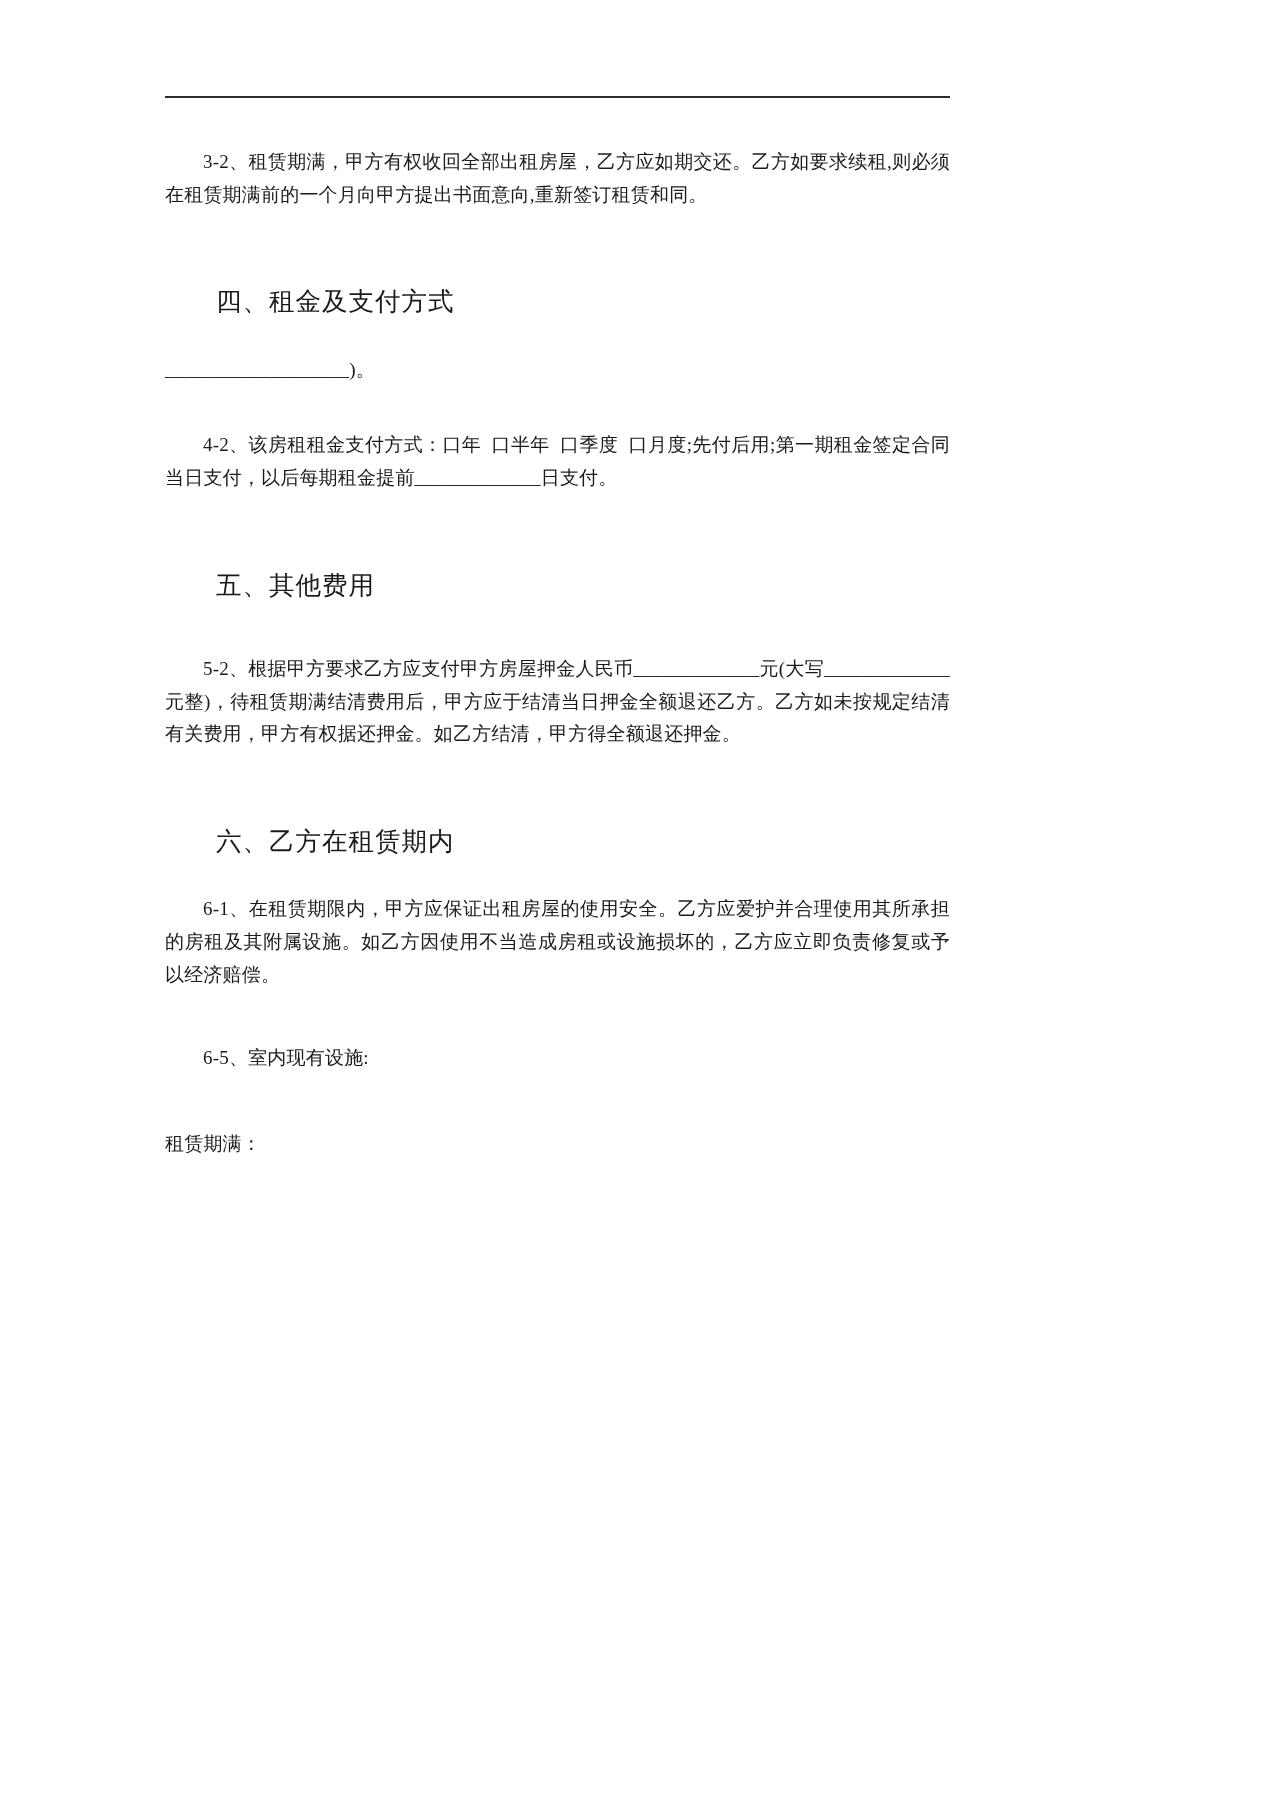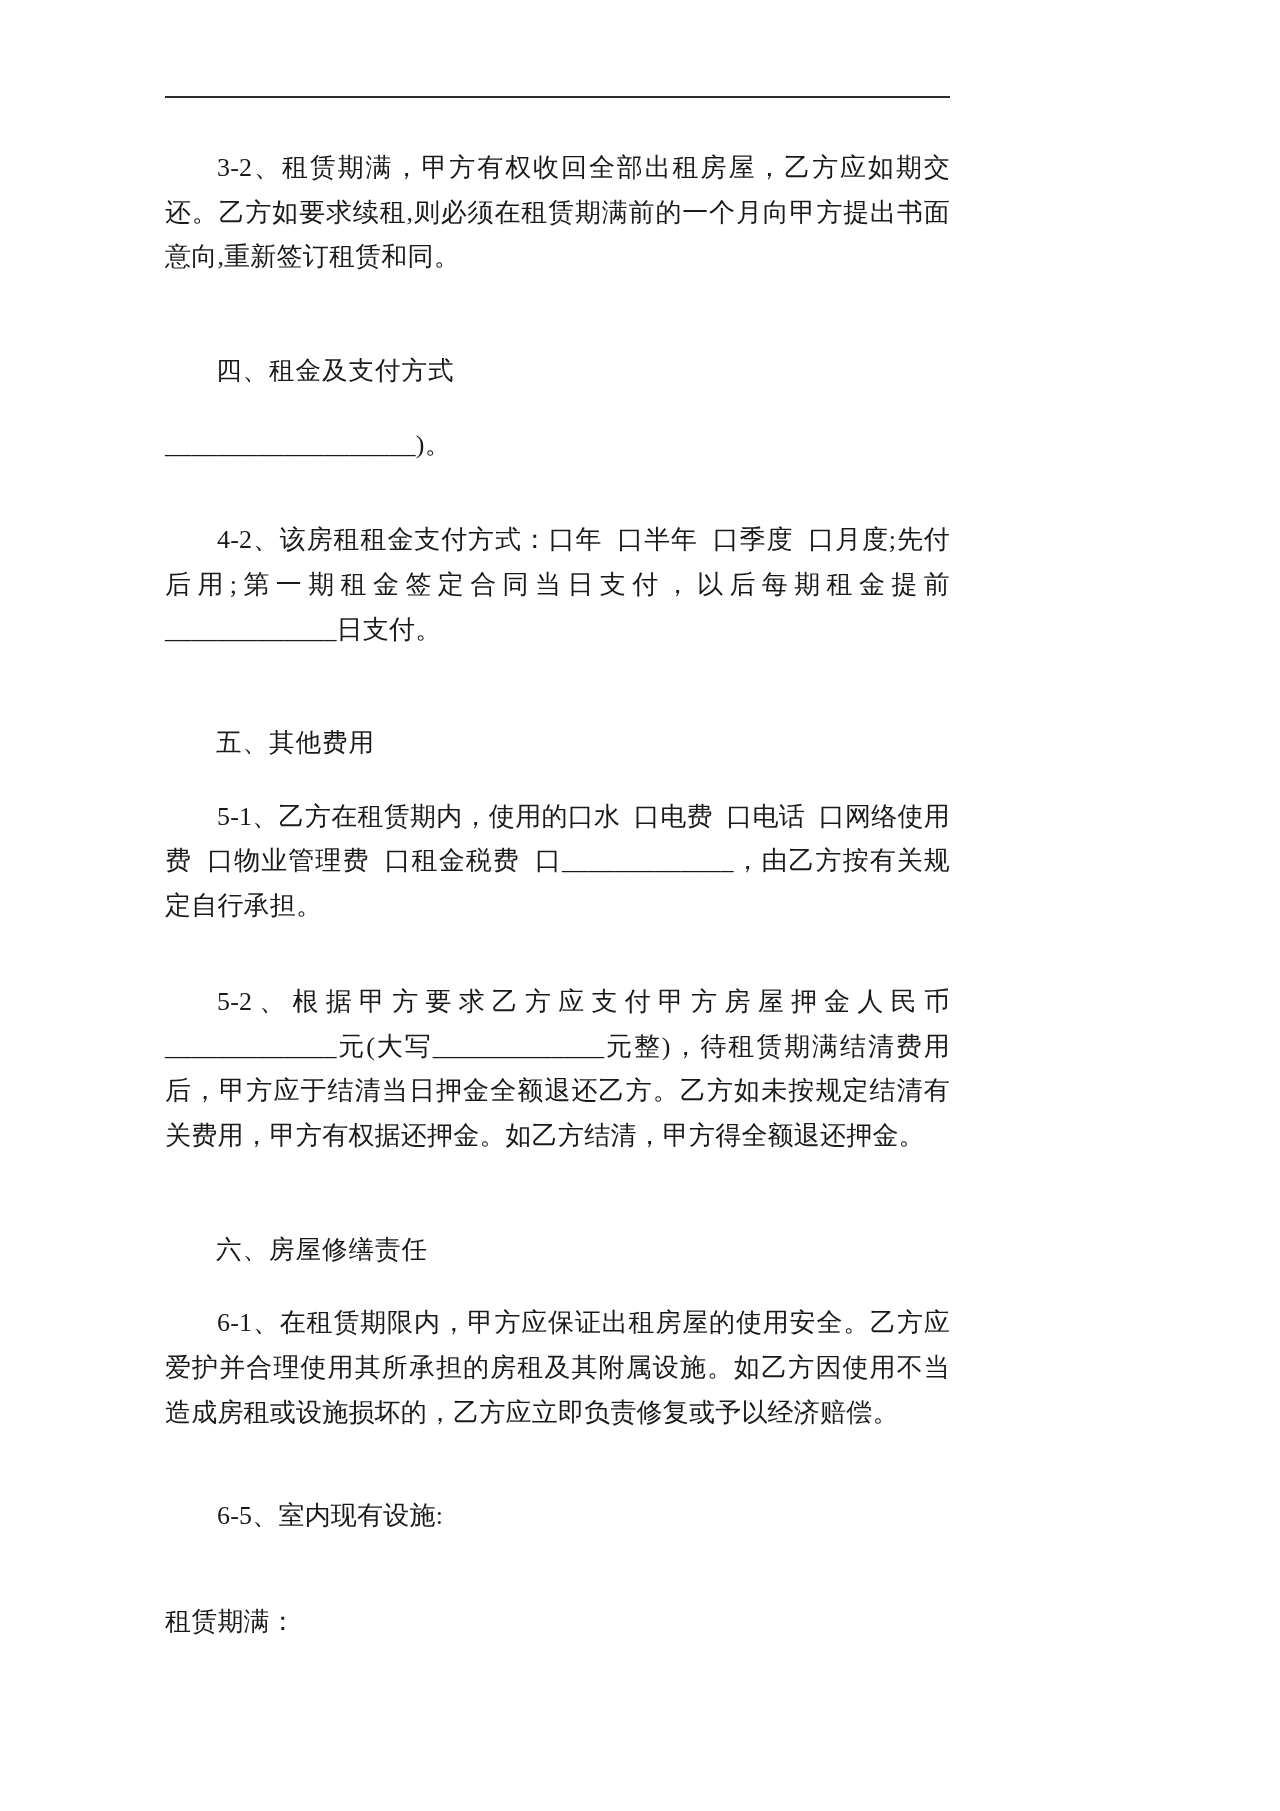--- a/index.html
+++ b/index.html
@@ -25,25 +25,25 @@
     top: 96px;
     width: 785px;
   }
   .top-rule {
     width: 785px;
     height: 0;
     border-top: 2px solid #2d2d2d;
     margin: 0 0 48px 0;
   }
   .para {
-    font-size: 26px;
+    font-size: 19px;
     line-height: 1.72;
     text-align: justify;
     text-justify: inter-ideograph;
-    margin: 16px 0 27px 0;
+    margin: 8px 0 27px 0;
     letter-spacing: 0.2px;
     white-space: pre-wrap;
   }
   .para.indent {
     text-indent: 2em;
   }
   .heading {
     font-size: 25.5px;
     line-height: 1.7;
     font-weight: normal;
@@ -76,29 +76,28 @@
     <p class="para flush">___________________)。</p>
 
     <div class="spacer-sm"></div>
 
     <p class="para indent">4-2、该房租租金支付方式：口年  口半年  口季度  口月度;先付后用;第一期租金签定合同当日支付，以后每期租金提前_____________日支付。</p>
 
     <div class="spacer-sm"></div>
 
     <h2 class="heading">五、其他费用</h2>
 
-    <p class="para indent">5-1、乙方在租赁期内，使用的口水  口电费  口电话  口网络使用费  口物业管理费  口租金税费  口_____________，由乙方按有关规定自行承担。</p>
 
     <div class="spacer-sm"></div>
 
     <p class="para indent">5-2、根据甲方要求乙方应支付甲方房屋押金人民币_____________元(大写_____________元整)，待租赁期满结清费用后，甲方应于结清当日押金全额退还乙方。乙方如未按规定结清有关费用，甲方有权据还押金。如乙方结清，甲方得全额退还押金。</p>
 
     <div class="spacer-sm"></div>
 
-    <h2 class="heading">六、房屋修缮责任</h2>
+    <h2 class="heading">六、乙方在租赁期内</h2>
 
     <p class="para indent">6-1、在租赁期限内，甲方应保证出租房屋的使用安全。乙方应爱护并合理使用其所承担的房租及其附属设施。如乙方因使用不当造成房租或设施损坏的，乙方应立即负责修复或予以经济赔偿。</p>
 
     <div class="spacer-sm"></div>
 
 
     <div class="spacer-sm"></div>
 
     <p class="para indent">6-5、室内现有设施:</p>
 

